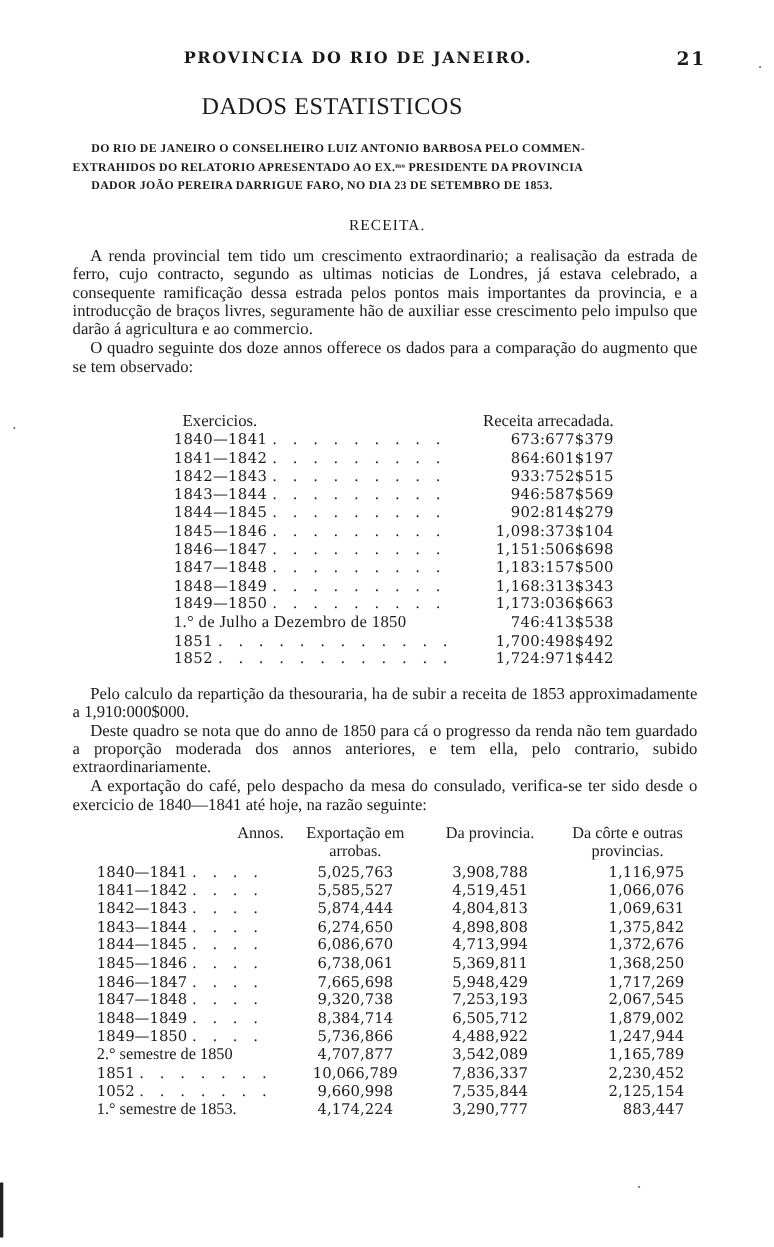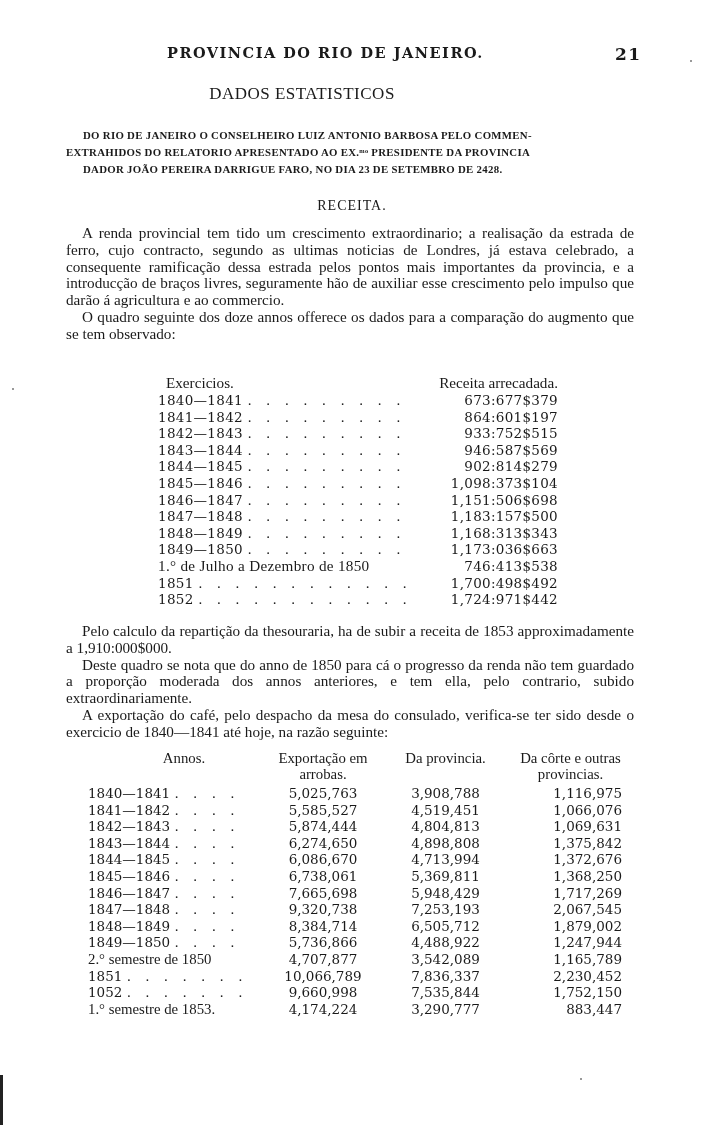--- a/index.html
+++ b/index.html
@@ -10,21 +10,21 @@
   }
   .page { position: absolute; left: 0; top: 0; width: 704px; height: 1134px; }
   .running-head {
     position: absolute; top: 44px; left: 0; width: 704px;
     font-family: "DejaVu Serif", serif; font-weight: bold; font-size: 14.5px; letter-spacing: 1.5px;
   }
   .running-head .title { position: absolute; left: 167px; }
   .running-head .pnum { position: absolute; left: 615px; font-size: 17px; }
   .main-title {
     position: absolute; top: 84px; left: 0; width: 604px; text-align: center;
-    font-family: "Liberation Serif", serif; font-size: 17px; letter-spacing: 0.5px;
+    font-family: "Liberation Serif", serif; font-size: 22px; letter-spacing: 0.5px;
   }
   .subtitle {
     position: absolute; top: 127px; left: 66px; width: 568px;
     font-family: "Liberation Serif", serif; font-weight: bold; font-size: 10.8px;
     line-height: 17px; text-align: justify; letter-spacing: 0.3px;
   }
   .subtitle .line { display: block; }
   .subtitle .indent { padding-left: 17px; }
   .section-head {
     position: absolute; top: 198px; left: 0; width: 704px; text-align: center;
@@ -74,21 +74,21 @@
   <div class="running-head">
     <span class="title">PROVINCIA DO RIO DE JANEIRO.</span>
     <span class="pnum">21</span>
   </div>
 
   <div class="main-title">DADOS ESTATISTICOS</div>
 
   <div class="subtitle">
     <span class="line indent">DO RIO DE JANEIRO O CONSELHEIRO LUIZ ANTONIO BARBOSA PELO COMMEN-</span>
     <span class="line">EXTRAHIDOS DO RELATORIO APRESENTADO AO EX.ᵐᵒ PRESIDENTE DA PROVINCIA</span>
-    <span class="line indent">DADOR JOÃO PEREIRA DARRIGUE FARO, NO DIA 23 DE SETEMBRO DE 2428.</span>
+    <span class="line indent">DADOR JOÃO PEREIRA DARRIGUE FARO, NO DIA 23 DE SETEMBRO DE 1853.</span>
   </div>
 
   <div class="section-head">RECEITA.</div>
 
   <div class="para p1">
     <p>A renda provincial tem tido um crescimento extraordinario; a realisação da estrada de ferro, cujo contracto, segundo as ultimas noticias de Londres, já estava celebrado, a consequente ramificação dessa estrada pelos pontos mais importantes da provincia, e a introducção de braços livres, seguramente hão de auxiliar esse crescimento pelo impulso que darão á agricultura e ao commercio.</p>
     <p>O quadro seguinte dos doze annos offerece os dados para a comparação do augmento que se tem observado:</p>
   </div>
 
   <table class="receita">
@@ -162,21 +162,21 @@
 
   <table class="cafe">
     <colgroup>
         <col style="width:170px">
         <col style="width:130px">
         <col style="width:115px">
         <col style="width:135px">
       </colgroup>
     <thead>
       <tr>
-        <th style="text-align:center;padding-left:22px">Annos.</th>
+        <th style="text-align:right;padding-left:22px">Annos.</th>
         <th>Exportação em arrobas.</th>
         <th>Da provincia.</th>
         <th>Da côrte e outras provincias.</th>
       </tr>
     </thead>
     <tbody id="cafe-body">
         <tr>
           <td class="yr"><span>1840—1841</span> <span class="dots">. . . .</span></td>
           <td class="c">5,025,763</td>
           <td class="c">3,908,788</td>
@@ -245,21 +245,21 @@
         <tr>
           <td class="yr"><span>1851</span> <span class="dots">. . . . . . .</span></td>
           <td class="c">10,066,789</td>
           <td class="c">7,836,337</td>
           <td class="r">2,230,452</td>
         </tr>
         <tr>
           <td class="yr"><span>1052</span> <span class="dots">. . . . . . .</span></td>
           <td class="c">9,660,998</td>
           <td class="c">7,535,844</td>
-          <td class="r">1,752,150</td>
+          <td class="r">2,125,154</td>
         </tr>
         <tr>
           <td class="yr"><span class="text-yr">1.° semestre de 1853.</span> <span class="dots"></span></td>
           <td class="c">4,174,224</td>
           <td class="c">3,290,777</td>
           <td class="r">883,447</td>
         </tr>
       </tbody>
   </table>
 

